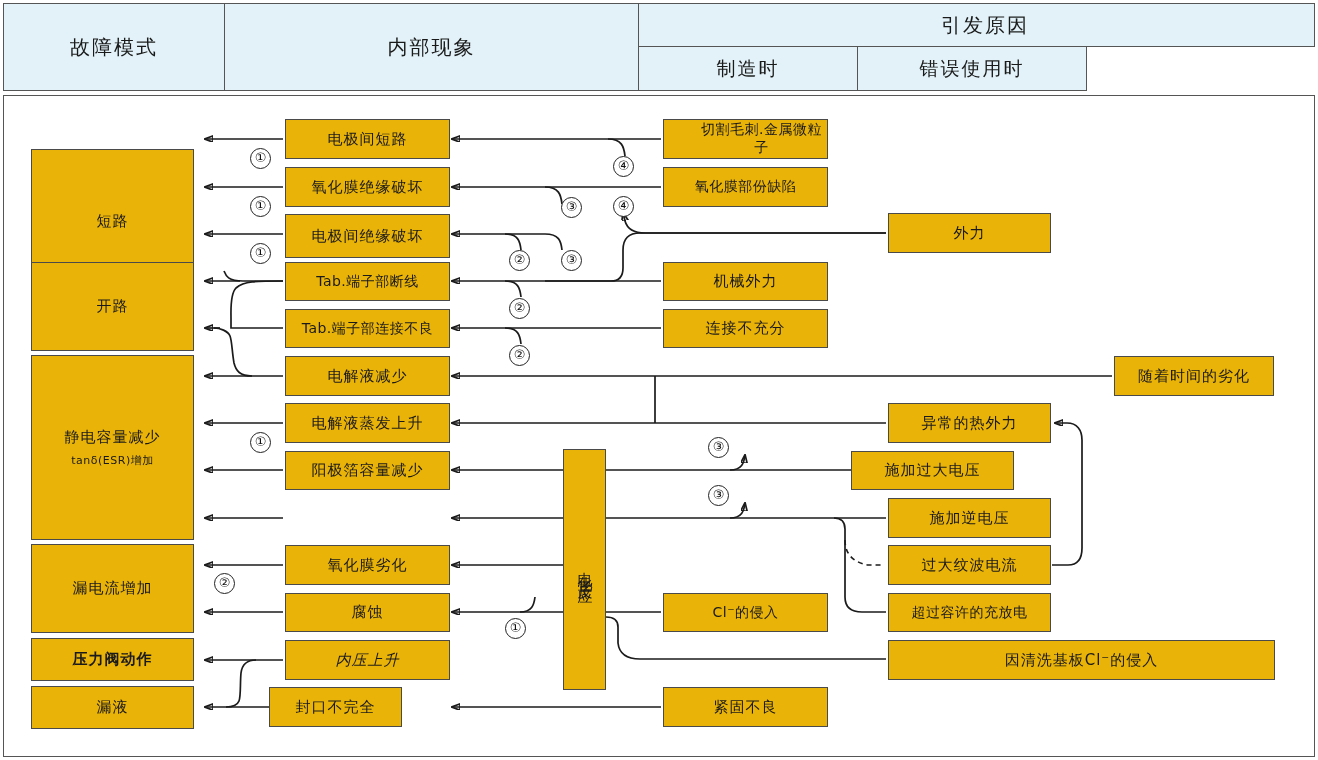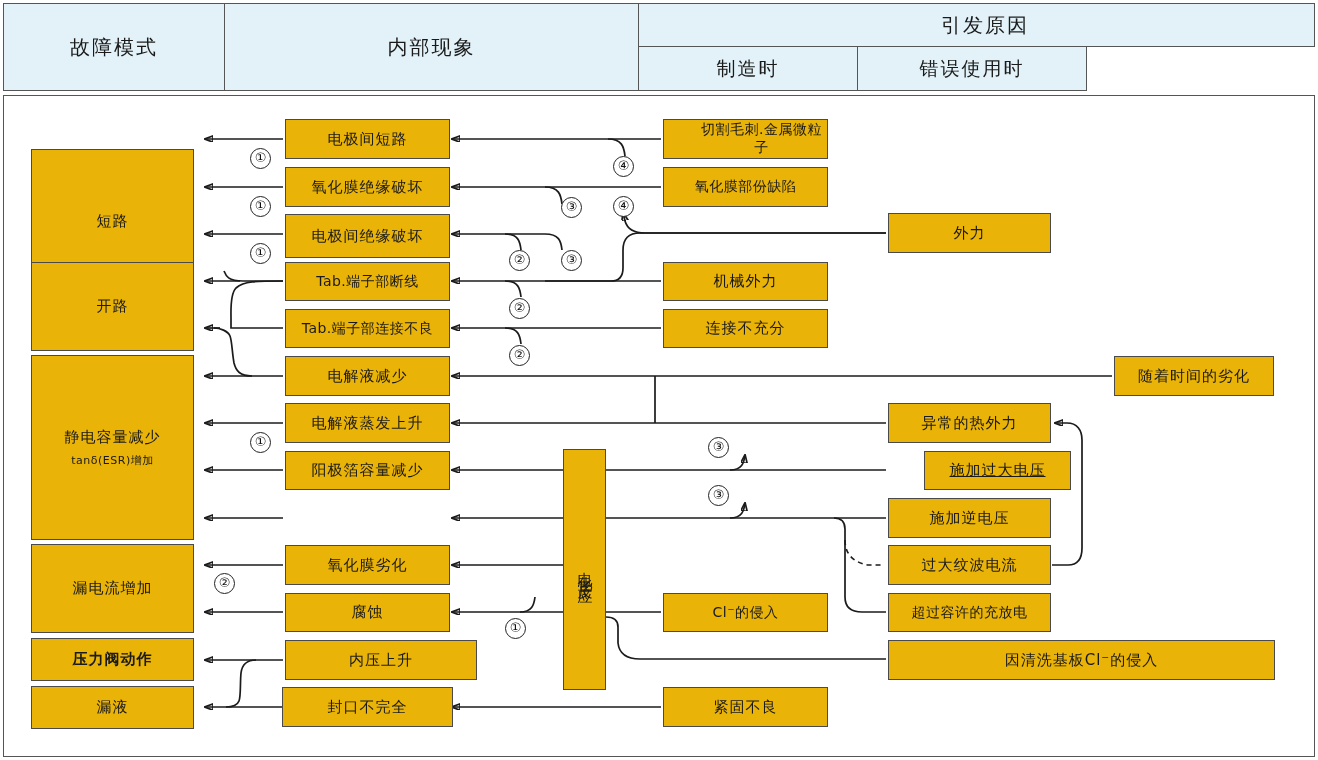--- a/index.html
+++ b/index.html
@@ -173,34 +173,34 @@
   <div class="box" style="left:285px;top:119px;width:165px;height:40px;">电极间短路</div>
   <div class="box" style="left:285px;top:167px;width:165px;height:40px;">氧化膜绝缘破坏</div>
   <div class="box" style="left:285px;top:214px;width:165px;height:44px;">电极间绝缘破坏</div>
   <div class="box small" style="left:285px;top:262px;width:165px;height:39px;">Tab.端子部断线</div>
   <div class="box small" style="left:285px;top:309px;width:165px;height:39px;">Tab.端子部连接不良</div>
   <div class="box" style="left:285px;top:356px;width:165px;height:40px;">电解液减少</div>
   <div class="box" style="left:285px;top:403px;width:165px;height:40px;">电解液蒸发上升</div>
   <div class="box" style="left:285px;top:451px;width:165px;height:39px;">阳极箔容量减少</div>
   <div class="box" style="left:285px;top:545px;width:165px;height:40px;">氧化膜劣化</div>
   <div class="box" style="left:285px;top:593px;width:165px;height:39px;">腐蚀</div>
-  <div class="box" style="left:285px;top:640px;width:192px;height:40px;">内压上升</div>
-  <div class="box" style="left:282px;top:687px;width:171px;height:40px;">封口不完全</div>
+  <div class="box" style="left:285px;top:640px;width:165px;height:40px;font-style:italic;">内压上升</div>
+  <div class="box" style="left:269px;top:687px;width:133px;height:40px;">封口不完全</div>
 
   <div class="box vert" style="left:563px;top:449px;width:43px;height:241px;">电化学反应</div>
 
   <div class="box small" style="left:663px;top:119px;width:165px;height:40px;padding-left:32px;">切割毛刺.金属微粒子</div>
   <div class="box small" style="left:663px;top:167px;width:165px;height:40px;">氧化膜部份缺陷</div>
   <div class="box" style="left:663px;top:262px;width:165px;height:39px;">机械外力</div>
   <div class="box" style="left:663px;top:309px;width:165px;height:39px;">连接不充分</div>
   <div class="box small" style="left:663px;top:593px;width:165px;height:39px;">Cl⁻的侵入</div>
   <div class="box" style="left:663px;top:687px;width:165px;height:40px;">紧固不良</div>
 
   <div class="box" style="left:888px;top:403px;width:163px;height:40px;">异常的热外力</div>
-  <div class="box" style="left:924px;top:451px;width:147px;height:39px;text-decoration:underline;">施加过大电压</div>
+  <div class="box" style="left:851px;top:451px;width:163px;height:39px;">施加过大电压</div>
   <div class="box" style="left:888px;top:498px;width:163px;height:40px;">施加逆电压</div>
   <div class="box" style="left:888px;top:545px;width:163px;height:40px;">过大纹波电流</div>
   <div class="box small" style="left:888px;top:593px;width:163px;height:39px;">超过容许的充放电</div>
   <div class="box" style="left:888px;top:640px;width:387px;height:40px;">因清洗基板Cl⁻的侵入</div>
 
   <div class="box" style="left:888px;top:213px;width:163px;height:40px;">外力</div>
   <div class="box" style="left:1114px;top:356px;width:160px;height:40px;">随着时间的劣化</div>
 
   <div class="cnum" style="left:250px;top:148px;">①</div>
   <div class="cnum" style="left:250px;top:196px;">①</div>

